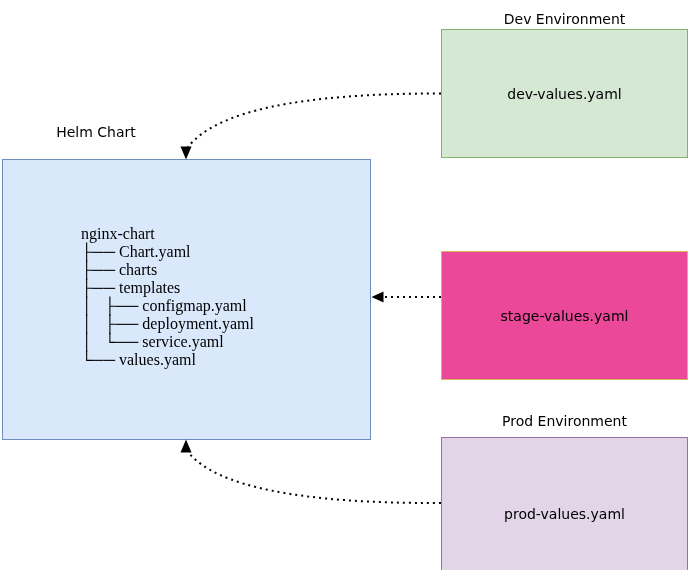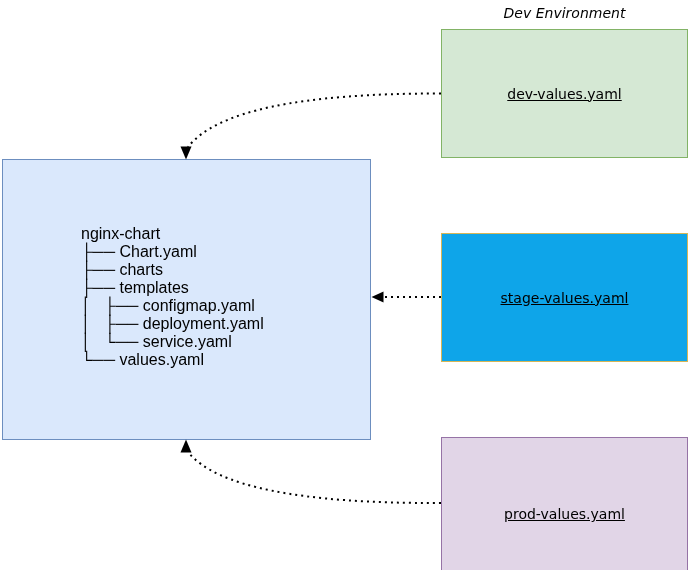--- a/index.html
+++ b/index.html
@@ -13,47 +13,47 @@
   }
   .stage { position: absolute; left: 0; top: 0; width: 691px; height: 570px; }
 
   .node-label {
     position: absolute;
     font-size: 14px;
     text-align: center;
     white-space: nowrap;
   }
   .label-helm  { left: 26px;  top: 124px; width: 140px; }
-  .label-dev   { left: 441px; top: 5px;   width: 247px; font-style: italic; }
+  .label-dev   { left: 441px; top: 11px;   width: 247px; }
   .label-stage { left: 441px; top: 209px; width: 247px; }
   .label-prod  { left: 441px; top: 413px; width: 247px; }
 
   .box {
     position: absolute;
     box-sizing: border-box;
     border: 1px solid;
   }
   .box-helm {
     left: 2px; top: 159px; width: 369px; height: 281px;
     background: #dae8fc; border-color: #6c8ebf;
   }
   .env-box {
     left: 441px; width: 247px; height: 129px;
-    display: flex; align-items: center; justify-content: center; text-decoration: underline;
+    display: flex; align-items: center; justify-content: center;
   }
   .env-dev   { top: 29px;  background: #d5e8d4; border-color: #82b366; }
-  .env-stage { top: 233px; background: #0ea5e9; border-color: #d6b656; }
+  .env-stage { top: 251px; background: #ec4899; border-color: #d6b656; }
   .env-prod  { top: 437px; height: 154px; background: #e1d5e7; border-color: #9673a6; }
   .env-file { font-size: 14px; white-space: nowrap; }
 
   .tree {
     position: absolute;
     left: 78px; top: 65px;
     margin: 0;
-    font-family: Liberation Sans, sans-serif;
+    font-family: Liberation Serif, serif;
     font-size: 16px;
     line-height: 18px;
     color: #000000;
   }
 
   svg.arrows {
     position: absolute; left: 0; top: 0;
     width: 691px; height: 570px;
     pointer-events: none;
   }
@@ -63,20 +63,21 @@
     stroke-width: 2;
     stroke-dasharray: 2,4;
   }
   svg.arrows polygon { fill: #000000; stroke: none; }
 </style>
 </head>
 <body>
 
 <div class="stage">
 
+  <div class="node-label label-helm">Helm Chart</div>
 
   <div class="box box-helm">
     <pre class="tree">nginx-chart
 ├── Chart.yaml
 ├── charts
 ├── templates
 │   ├── configmap.yaml
 │   ├── deployment.yaml
 │   └── service.yaml
 └── values.yaml</pre>
@@ -84,20 +85,21 @@
 
   <div class="node-label label-dev">Dev Environment</div>
   <div class="box env-box env-dev">
     <span class="env-file">dev-values.yaml</span>
   </div>
 
   <div class="box env-box env-stage">
     <span class="env-file">stage-values.yaml</span>
   </div>
 
+  <div class="node-label label-prod">Prod Environment</div>
   <div class="box env-box env-prod">
     <span class="env-file">prod-values.yaml</span>
   </div>
 
   <svg class="arrows" viewBox="0 0 691 570">
     <g>
       <path d="M441,93.5 Q230,93 188,147"></path>
       <polygon points="186,159.5 180.5,146.5 191.5,146.5"></polygon>
     </g>
     <g>

